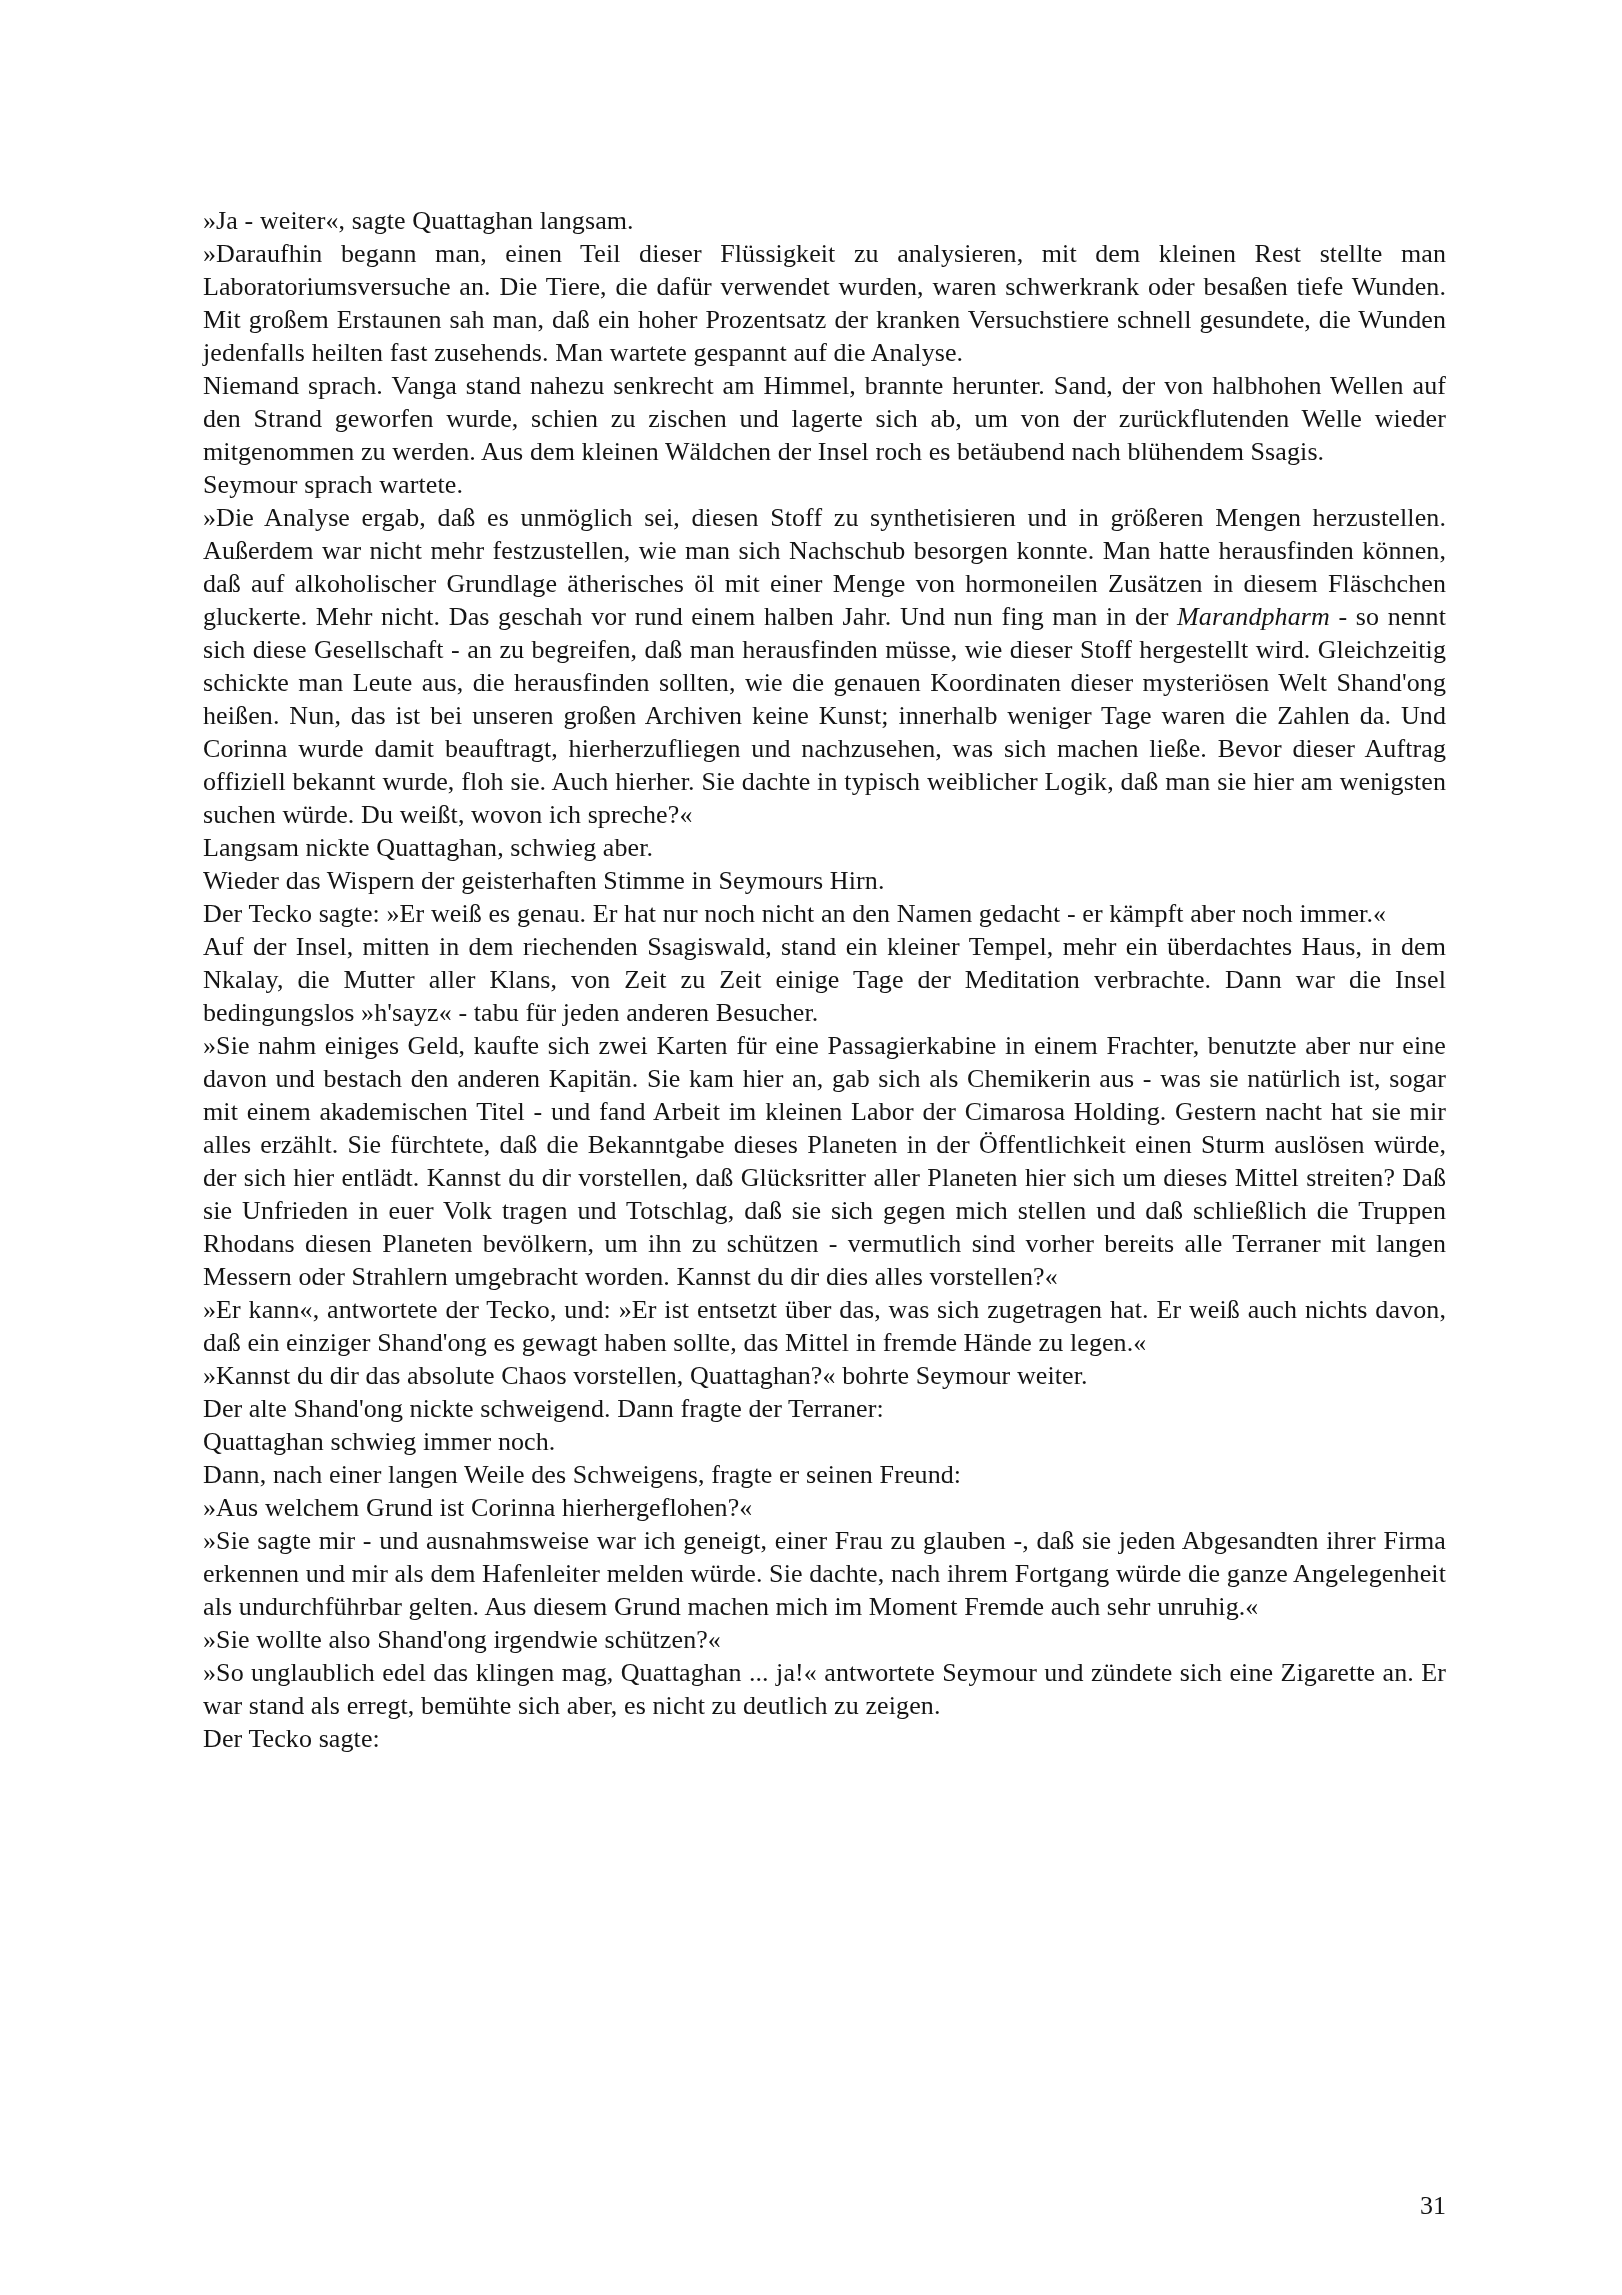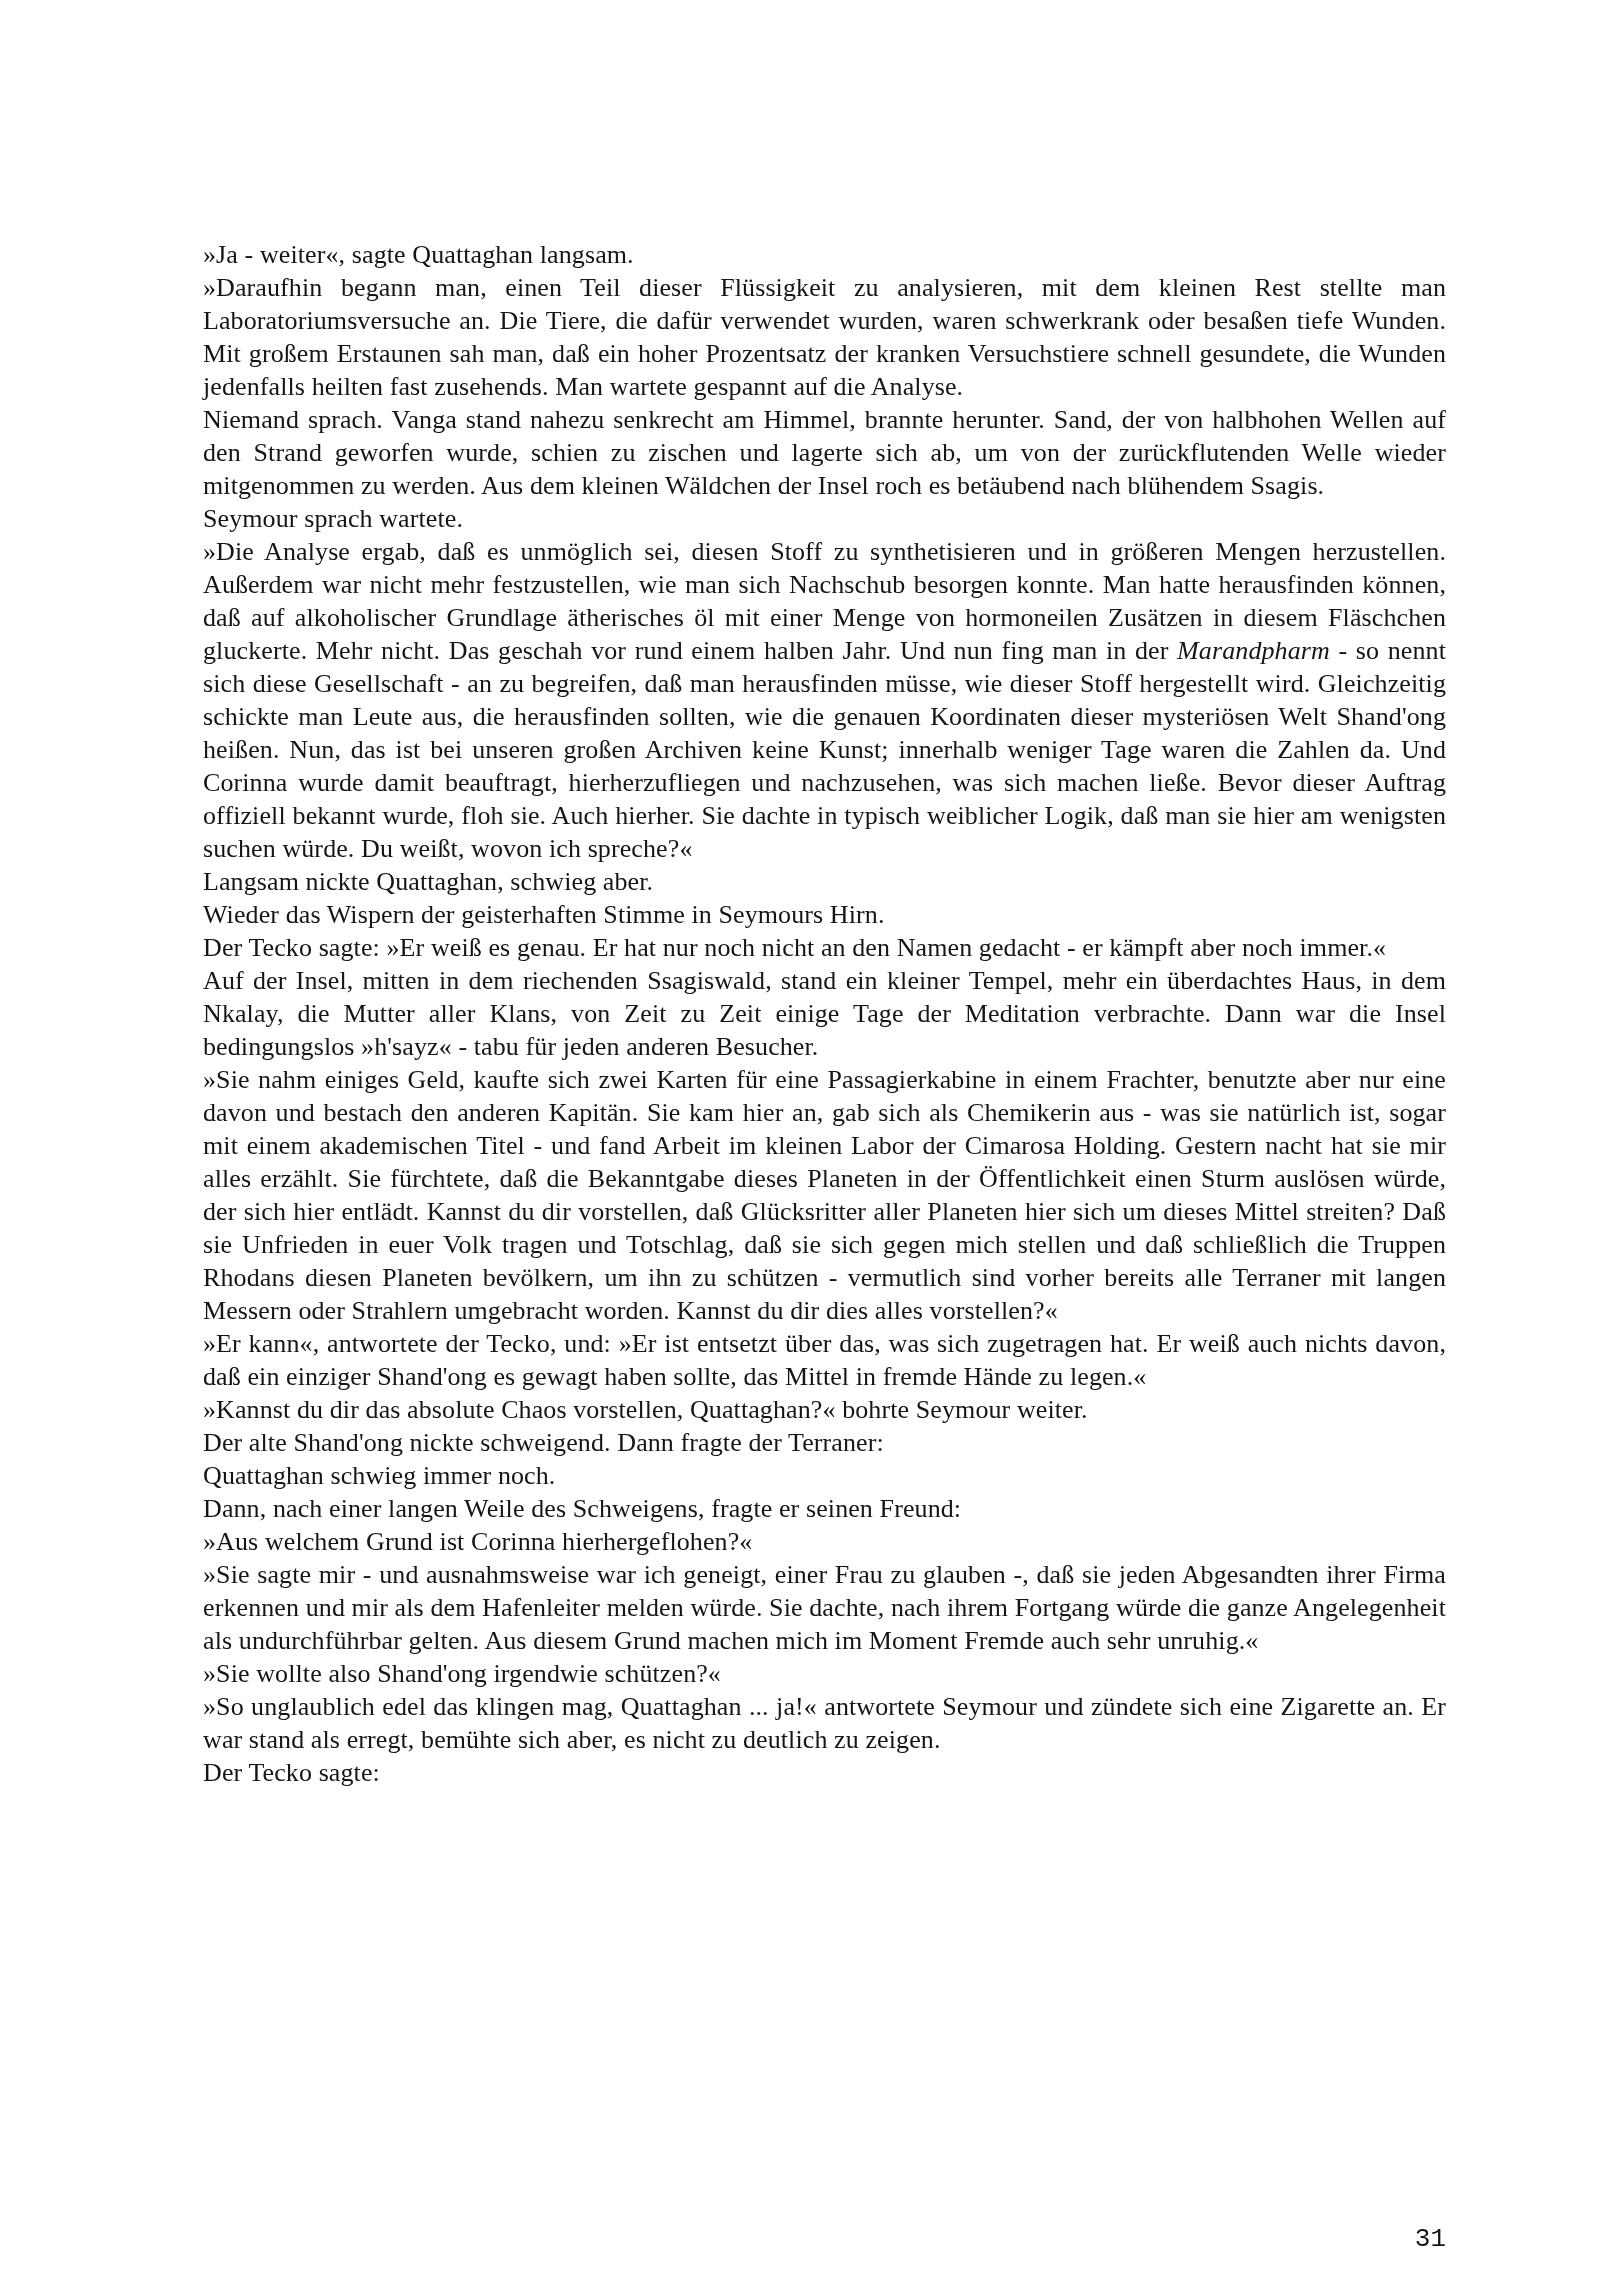--- a/index.html
+++ b/index.html
@@ -11,21 +11,20 @@
     height: 2295px;
     background: #ffffff;
     position: relative;
     overflow: hidden;
     font-family: "Liberation Serif", serif;
     color: #151515;
   }
   .document-page {
     position: absolute;
     inset: 0;
-    margin-top: 34px;
   }
   .text-block {
     position: absolute;
     left: 203px;
     top: 204px;
     width: 1243px;
   }
   .text-block p {
     margin: 0;
     padding: 0;
@@ -38,21 +37,20 @@
     font-style: italic;
   }
   .page-number {
     position: absolute;
     left: 203px;
     top: 2189px;
     width: 1243px;
     text-align: right;
     font-size: 26px;
     line-height: 33px;
-    font-family: Liberation Mono, monospace;
   }
 </style>
 </head>
 <body>
 
 <div class="document-page">
   <div class="text-block">
       <p><span>»Ja - weiter«, sagte Quattaghan langsam.</span></p>
       <p><span>»Daraufhin begann man, einen Teil dieser Flüssigkeit zu analysieren, mit dem kleinen Rest stellte man Laboratoriumsversuche an. Die Tiere, die dafür verwendet wurden, waren schwerkrank oder besaßen tiefe Wunden. Mit großem Erstaunen sah man, daß ein hoher Prozentsatz der kranken Versuchstiere schnell gesundete, die Wunden jedenfalls heilten fast zusehends. Man wartete gespannt auf die Analyse.</span></p>
       <p><span>Niemand sprach. Vanga stand nahezu senkrecht am Himmel, brannte herunter. Sand, der von halbhohen Wellen auf den Strand geworfen wurde, schien zu zischen und lagerte sich ab, um von der zurückflutenden Welle wieder mitgenommen zu werden. Aus dem kleinen Wäldchen der Insel roch es betäubend nach blühendem Ssagis.</span></p>

